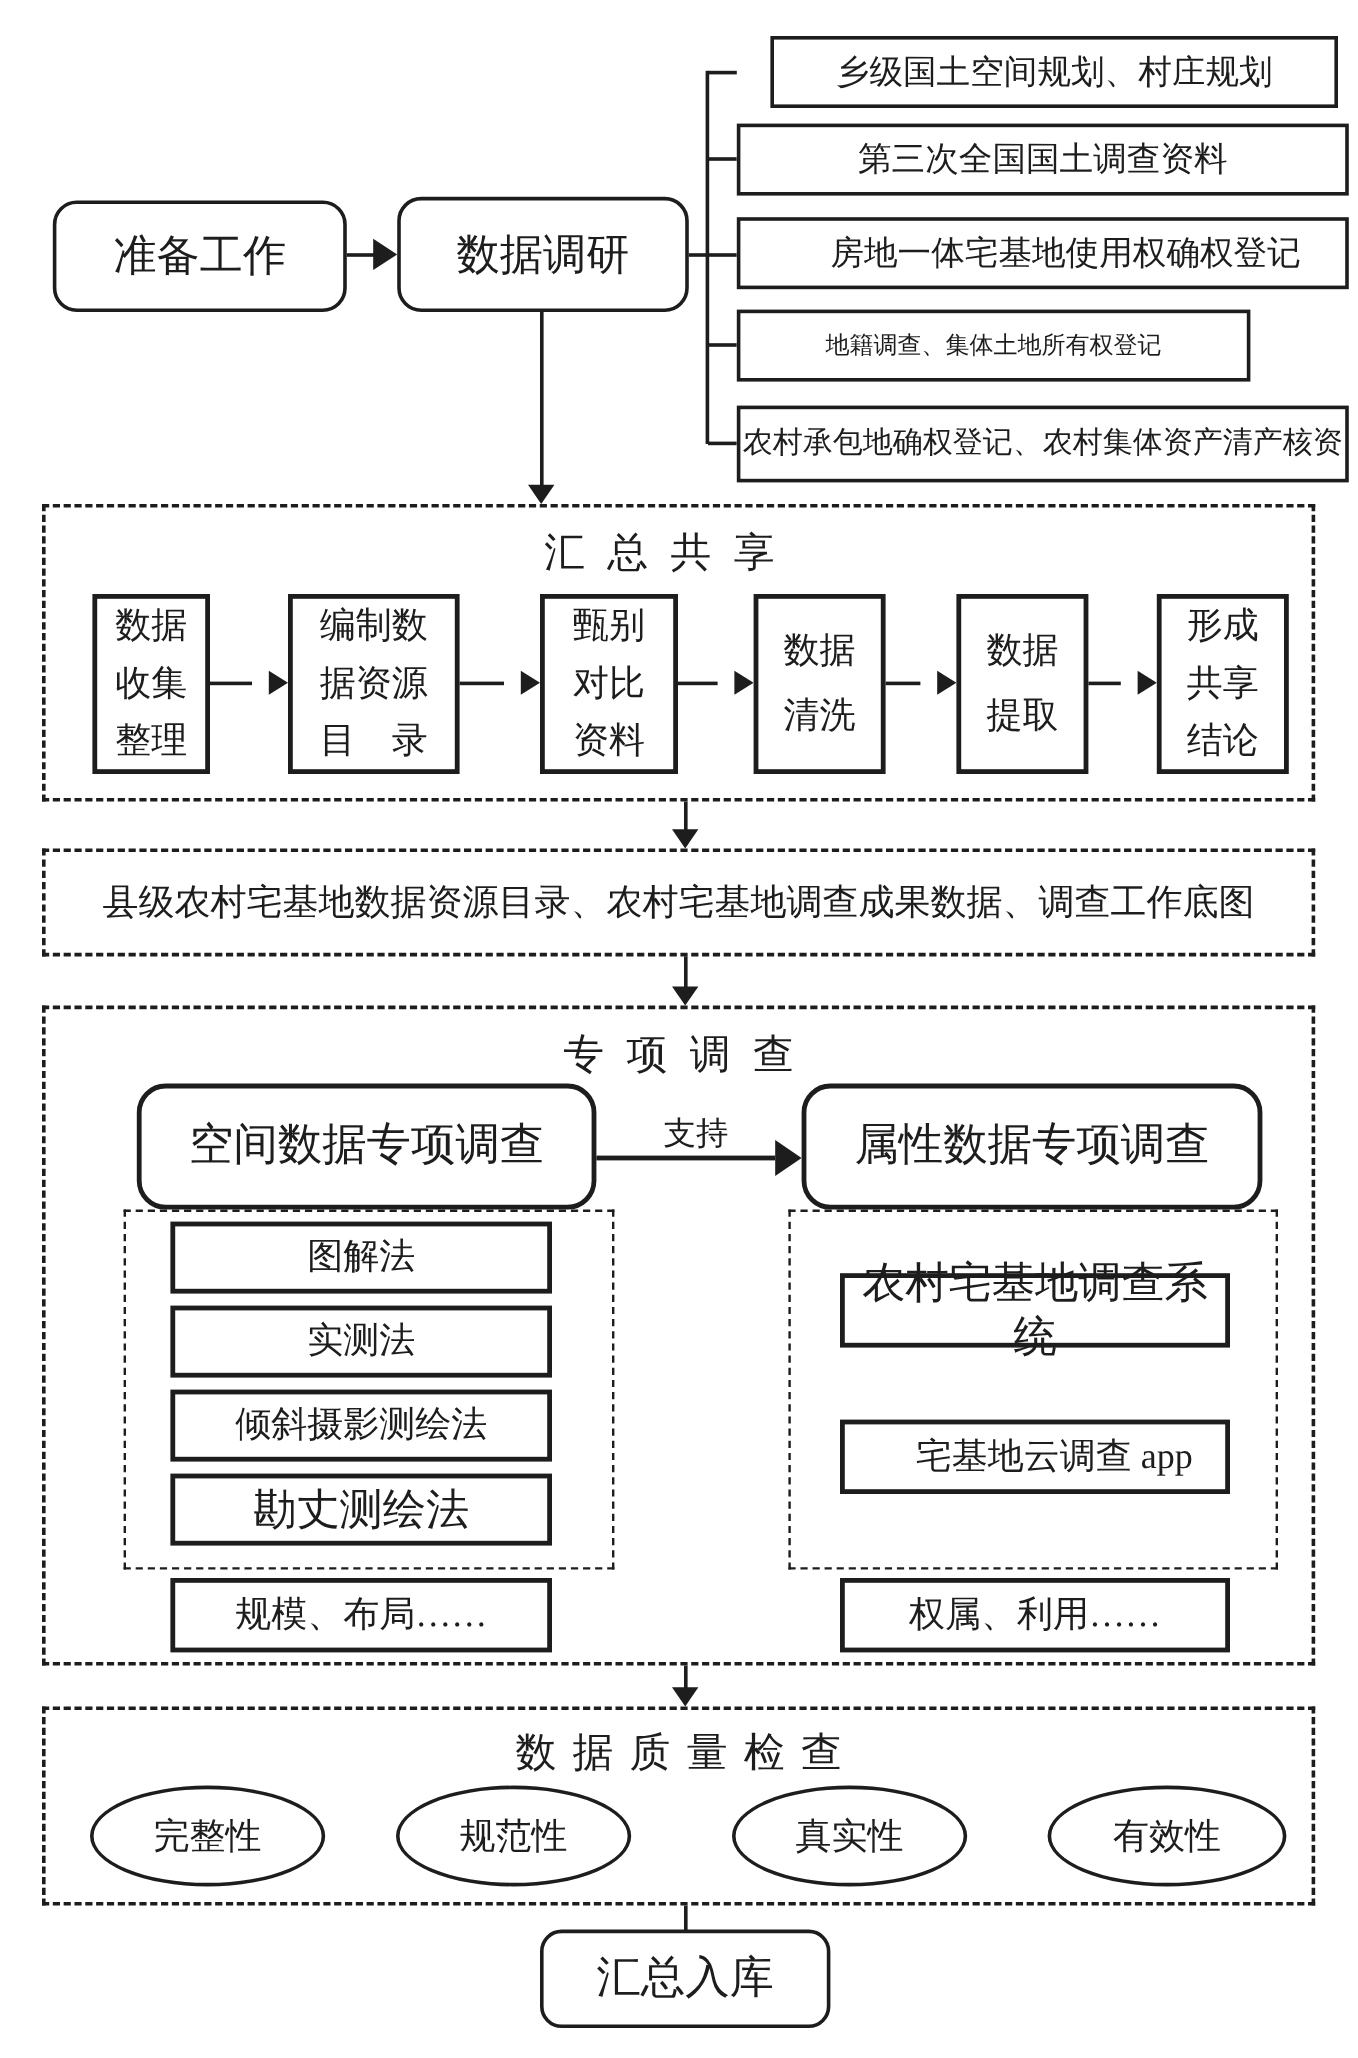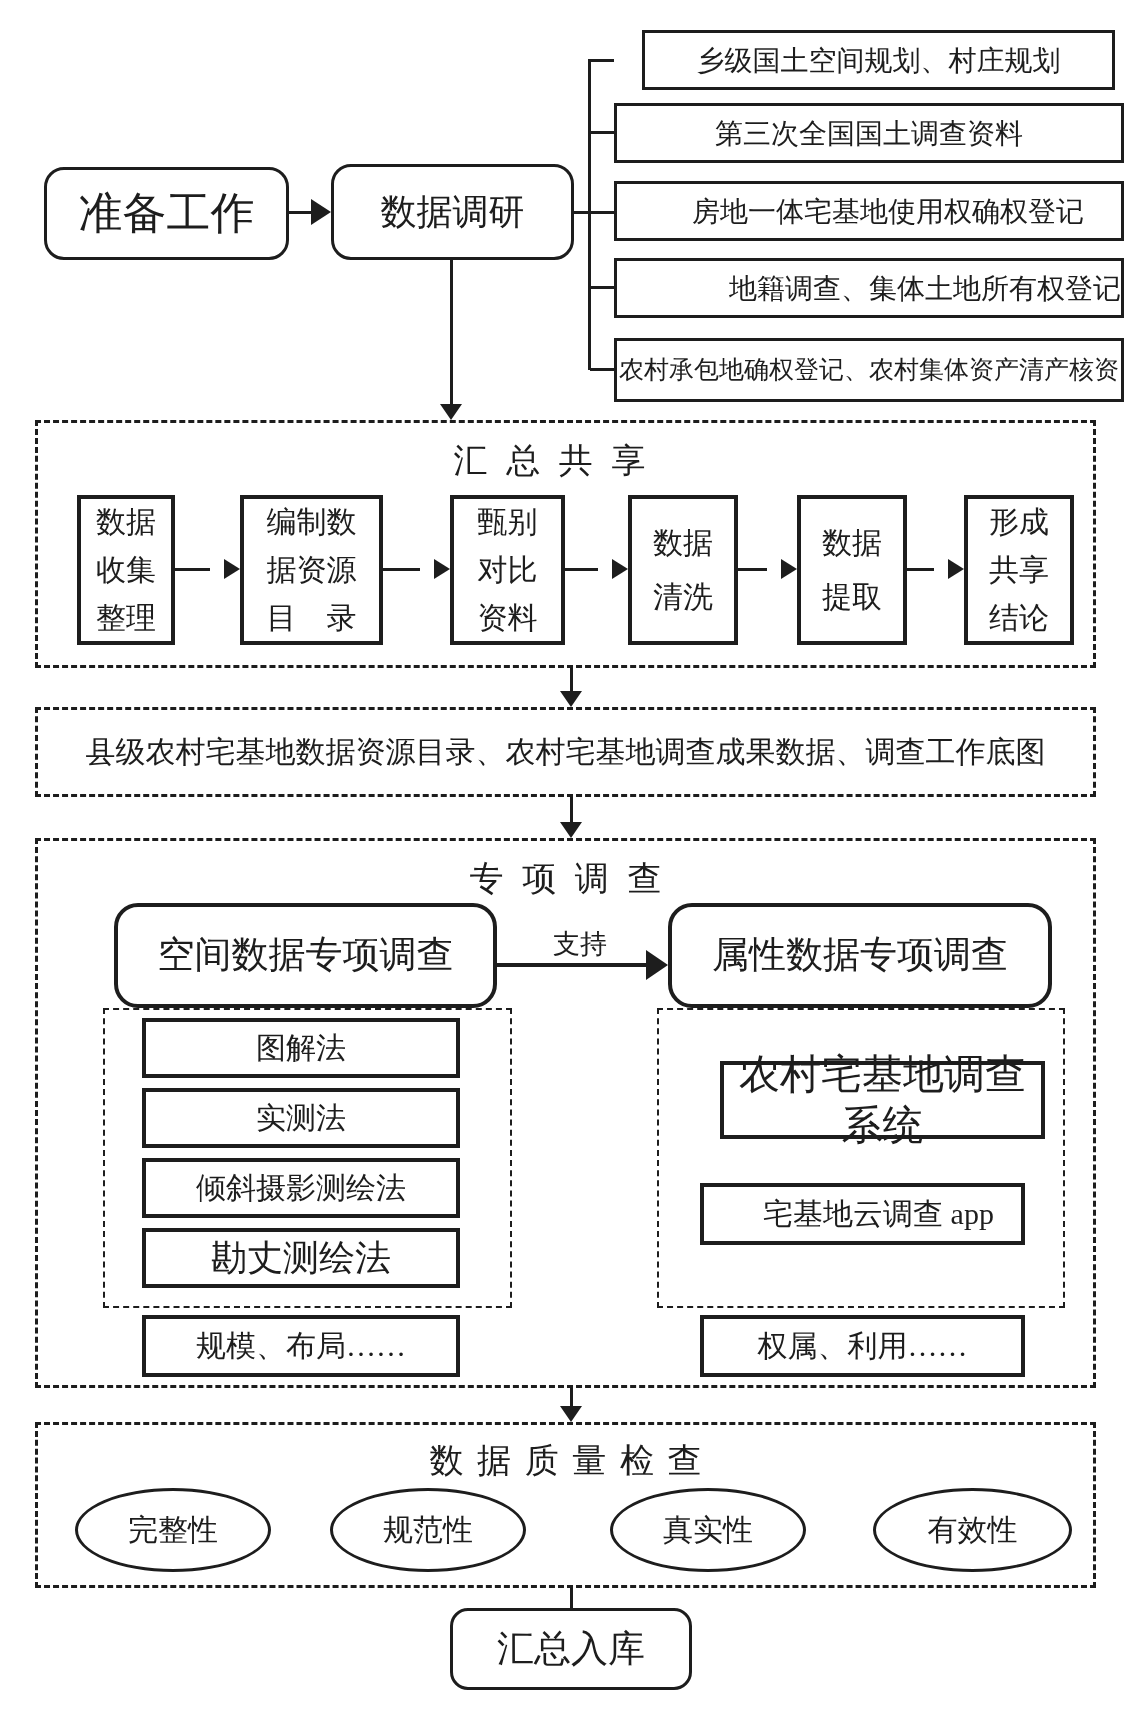--- a/index.html
+++ b/index.html
@@ -41,21 +41,21 @@
     position:absolute; box-sizing:border-box; border:3px solid var(--ink);
     border-radius:50%; background:#fff; display:flex; align-items:center;
     justify-content:center; font-size:30px;
   }
 </style>
 </head>
 <body>
 
 <div id="canvas" style="background: rgb(255, 255, 255);">
 
-  <div class="box rounded" style="left:44px;top:167px;width:245px;height:93px;font-size:44px;">
+  <div class="box rounded" style="left:44px;top:167px;width:245px;height:93px;font-size:36px;">
     <span>准备工作</span>
   </div>
 
   <div class="hline" style="left:289px;top:211px;width:24px;height:3px;"></div>
   <div class="arr-r big" style="left:311px;top:199px;"></div>
 
   <div class="box rounded" style="left:331px;top:164px;width:243px;height:96px;font-size:36px;">
     <span>数据调研</span>
   </div>
 
@@ -68,21 +68,21 @@
 
   <div class="box" style="left:642px;top:30px;width:473px;height:60px;font-size:28px;align-items:center;">
     <span>乡级国土空间规划、村庄规划</span>
   </div>
   <div class="box" style="left:614px;top:103px;width:510px;height:60px;font-size:28px;">
     <span>第三次全国国土调查资料</span>
   </div>
   <div class="box" style="left:614px;top:181px;width:510px;height:60px;font-size:28px;padding-left:38px;">
     <span>房地一体宅基地使用权确权登记</span>
   </div>
-  <div class="box" style="left:614px;top:258px;width:510px;height:60px;font-size:28px;align-items:flex-end;">
+  <div class="box" style="left:614px;top:258px;width:428px;height:60px;font-size:20px;">
     <span>地籍调查、集体土地所有权登记</span>
   </div>
   <div class="box" style="left:614px;top:338px;width:510px;height:64px;font-size:25px;">
     <span>农村承包地确权登记、农村集体资产清产核资</span>
   </div>
 
   <div class="vline" style="left:450px;top:260px;width:3px;height:146px;"></div>
   <div class="arr-d" style="left:440px;top:404px;"></div>
 
   <div class="dashed" style="left:35px;top:420px;width:1061px;height:248px;"></div>
@@ -167,21 +167,21 @@
     <span>倾斜摄影测绘法</span>
   </div>
   <div class="box thick" style="left:142px;top:1228px;width:318px;height:60px;font-size:36px;">
     <span>勘丈测绘法</span>
   </div>
   <div class="box thick" style="left:142px;top:1315px;width:318px;height:62px;font-size:30px;">
     <span>规模、布局……</span>
   </div>
 
   <div class="dashed dashed-thin" style="left:657px;top:1008px;width:408px;height:300px;"></div>
-  <div class="box thick" style="left:720px;top:1061px;width:325px;height:78px;font-size:41px;">
+  <div class="box thick" style="left:700px;top:1061px;width:325px;height:62px;font-size:36px;">
     <span>农村宅基地调查系统</span>
   </div>
   <div class="box thick" style="left:700px;top:1183px;width:325px;height:62px;font-size:30px;padding-left:32px;">
     <span>宅基地云调查 app</span>
   </div>
   <div class="box thick" style="left:700px;top:1315px;width:325px;height:62px;font-size:30px;">
     <span>权属、利用……</span>
   </div>
 
   <div class="vline" style="left:570px;top:1388px;width:3px;height:20px;"></div>

